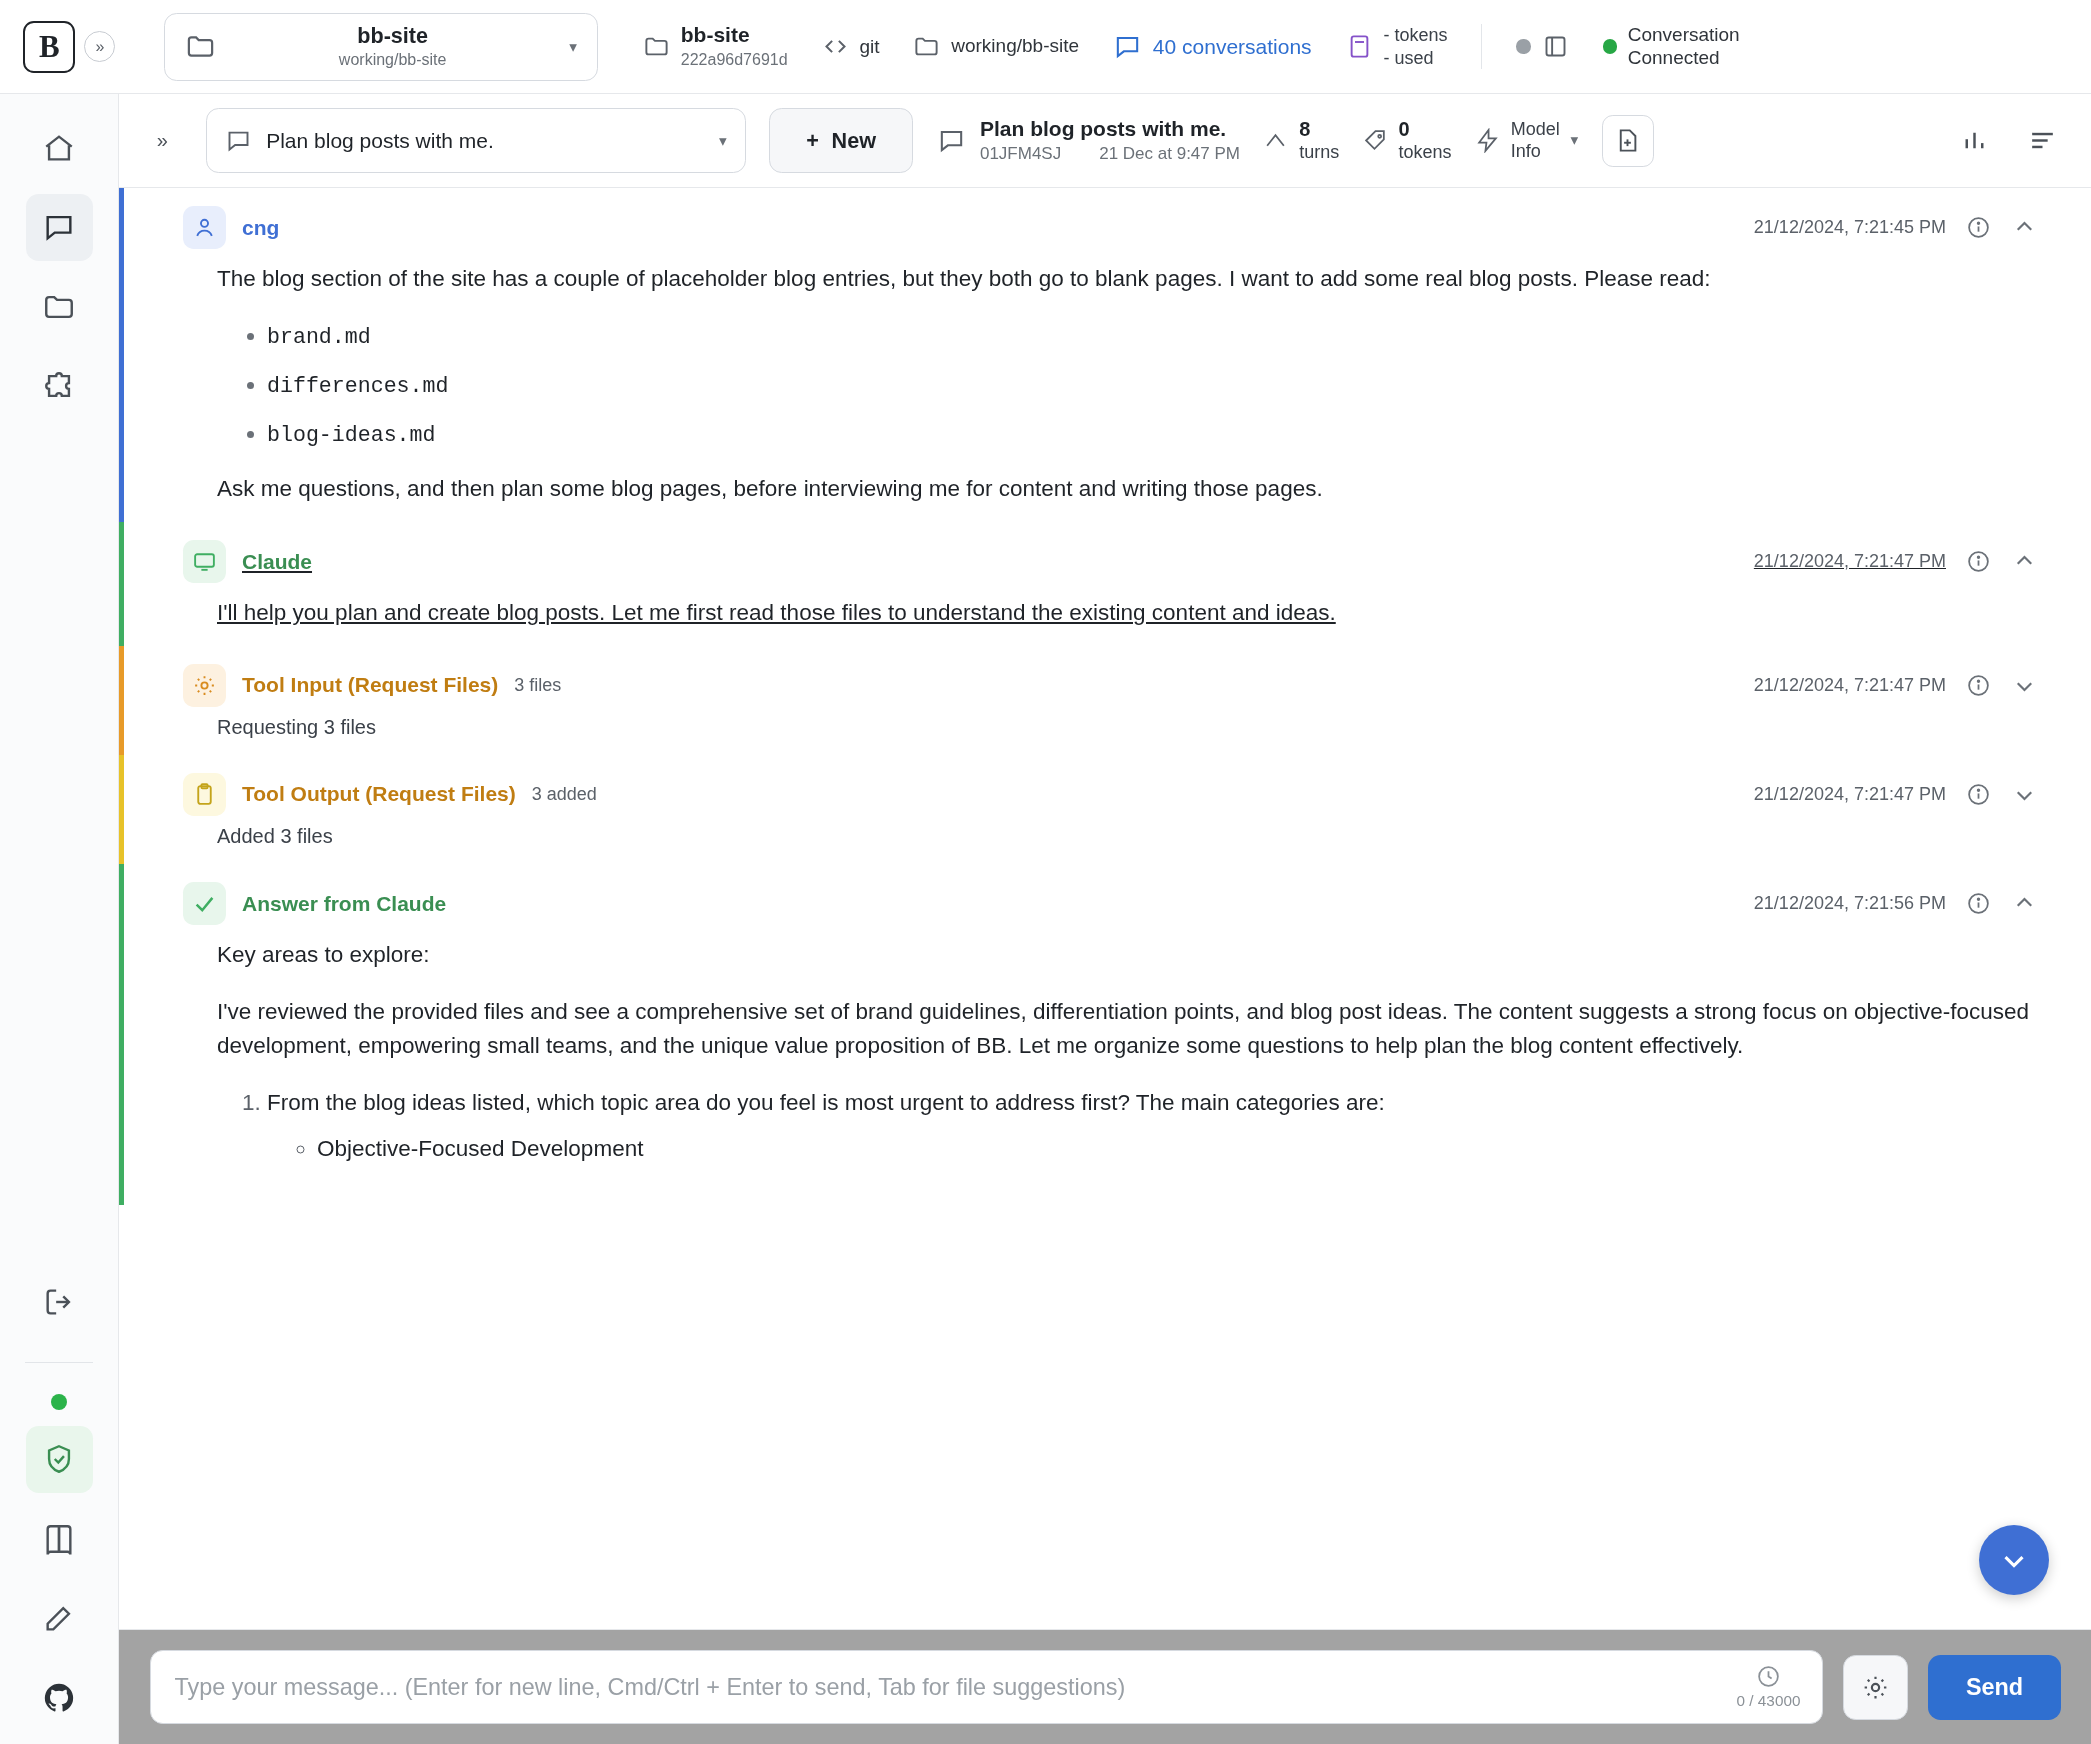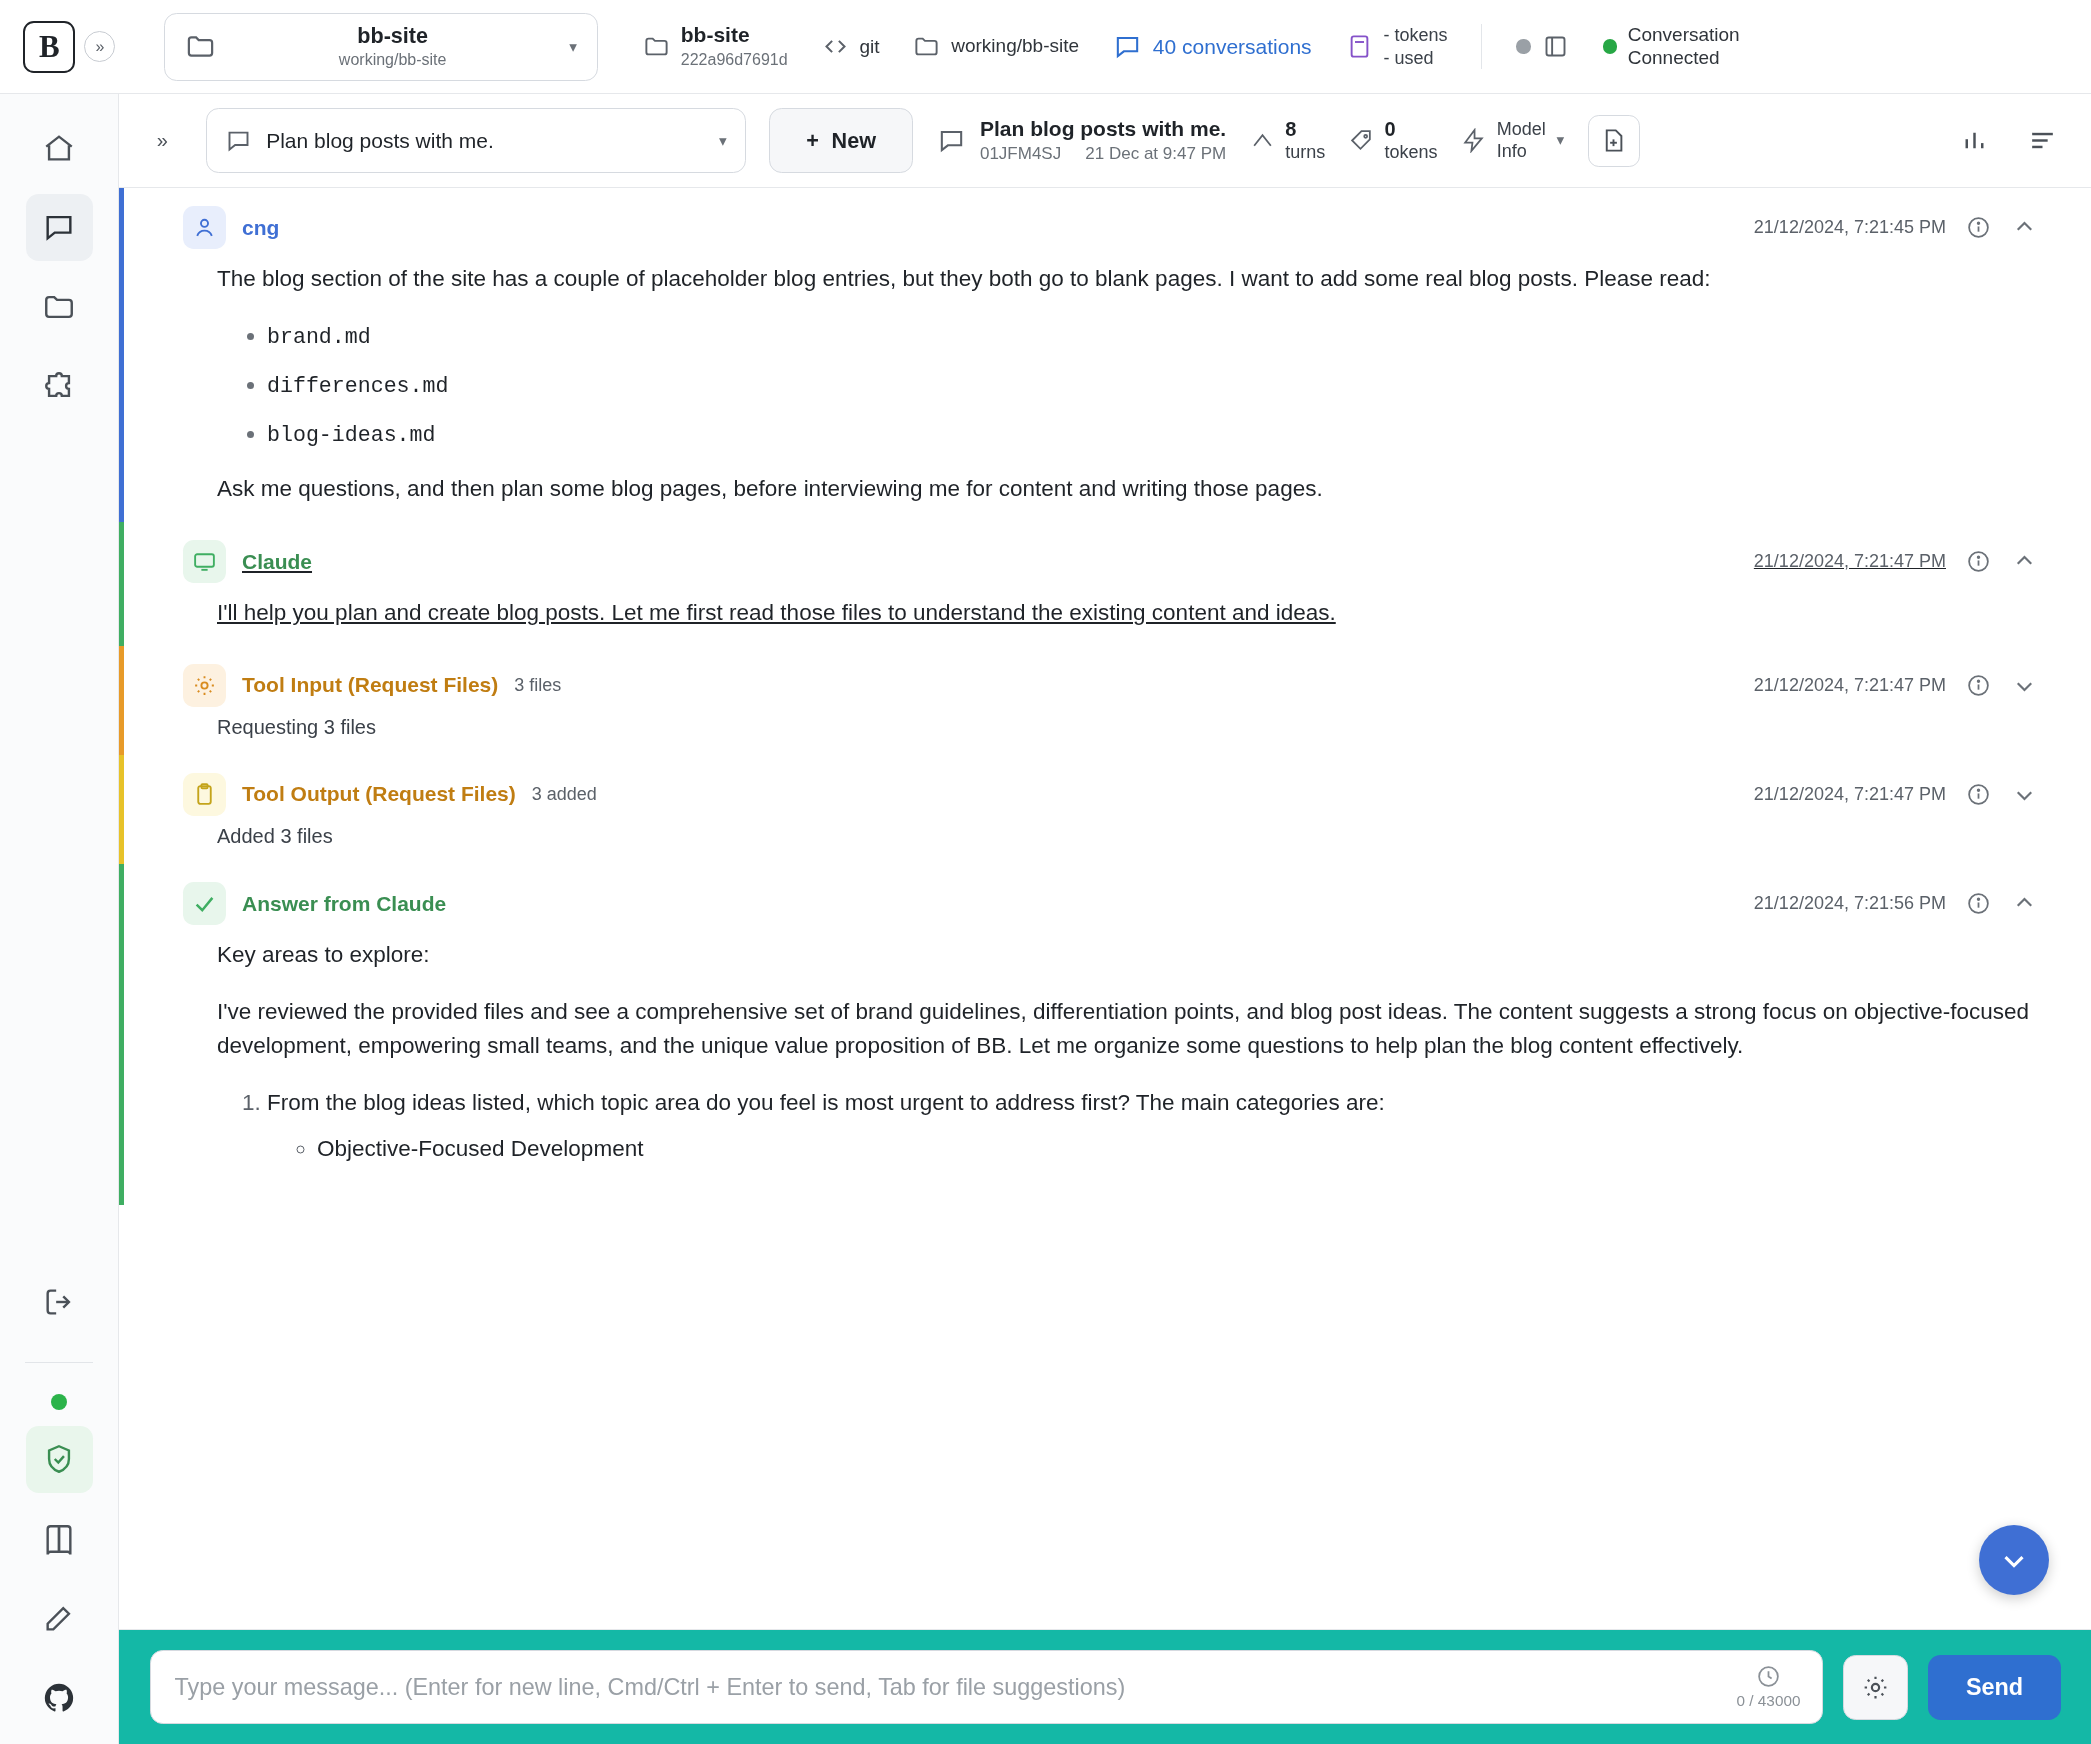--- a/index.html
+++ b/index.html
@@ -152,21 +152,21 @@
     border: 1.4px solid #d6dae0;
     border-radius: 12.6px;
     background: #f6f7f9;
     display: flex; align-items: center; justify-content: center; gap: 12.6px;
     font-size: 21.6px; font-weight: bold; color: #1f2328;
     padding: 0 25px;
     cursor: pointer;
   }
   .conv-title-wrap { display: flex; align-items: center; gap: 14.4px; }
   .conv-title { font-size: 21px; font-weight: bold; color: #1f2328; }
-  .conv-sub { font-size: 17px; color: #6b7178; margin-top: 3.6px; display: flex; gap: 21px; justify-content: space-between; }
+  .conv-sub { font-size: 17px; color: #6b7178; margin-top: 3.6px; display: flex; gap: 38px; }
   .tool-meta { display: flex; align-items: center; gap: 10.8px; font-size: 18px; color: #3b4149; line-height: 1.2; }
   .tool-meta b { font-size: 20px; color: #1f2328; font-weight: bold; }
   .icon-btn {
     width: 52px; height: 52px;
     border-radius: 10.8px;
     display: flex; align-items: center; justify-content: center;
     color: #4b5158; cursor: pointer;
   }
   .icon-btn.bordered { border: 1.4px solid #d6dae0; }
   .toolbar-right { margin-left: auto; display: flex; align-items: center; gap: 16px; }
@@ -254,21 +254,21 @@
   }
 
   
   .composer {
     height: 115px;
     border-top: 0.9px solid #e6e8eb;
     display: flex; align-items: center;
     gap: 20px;
     padding: 0 31px;
     flex: 0 0 auto;
-    background: #14b8a6;
+    background: #a3a3a3;
   }
   .input-wrap {
     flex: 1 1 auto;
     height: 74px;
     border: 1.4px solid #d6dae0;
     border-radius: 12.6px;
     display: flex; align-items: center;
     padding: 0 21.6px;
     position: relative;
     background: #fff;

